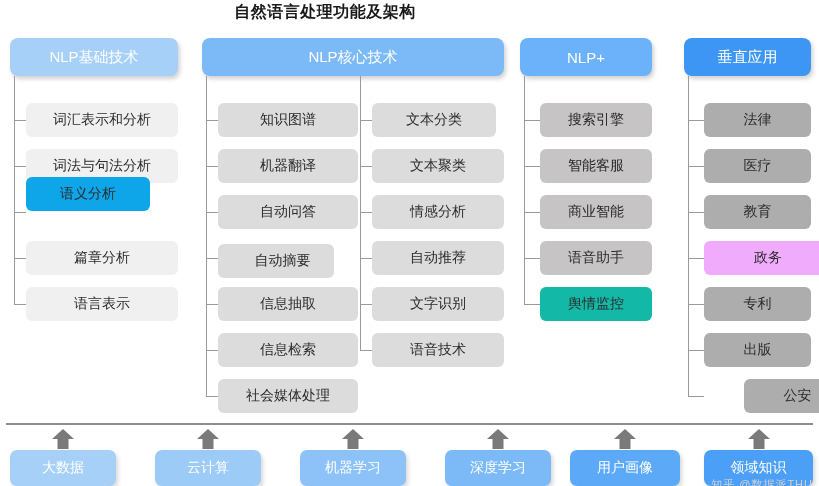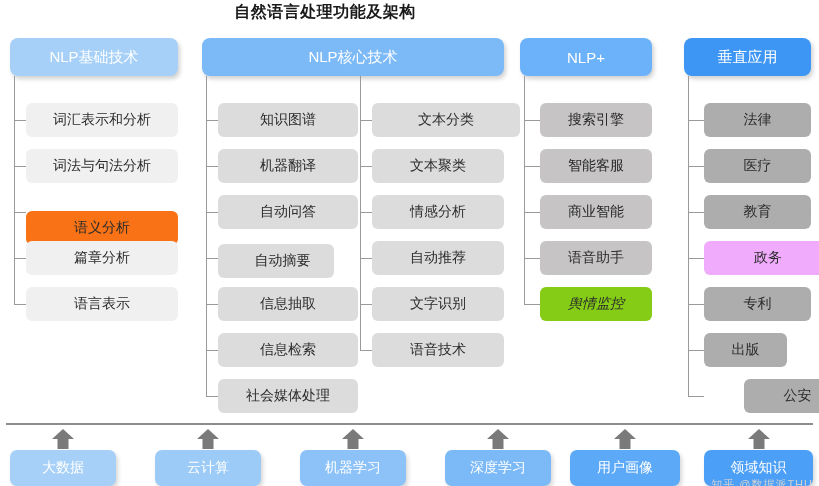--- a/index.html
+++ b/index.html
@@ -126,21 +126,21 @@
     <div class="trunk" style="left: 14px; top: 76px; height: 228px;"></div>
     <div class="branch" style="left: 14px; top: 120px; width: 12px;"></div>
     <div class="item-box" style="left: 26px; top: 103px; width: 152px; background: rgb(240, 240, 240);">
       <span>词汇表示和分析</span>
     </div>
     <div class="branch" style="left: 14px; top: 166px; width: 12px;"></div>
     <div class="item-box" style="left: 26px; top: 149px; width: 152px; background: rgb(240, 240, 240);">
       <span>词法与句法分析</span>
     </div>
     <div class="branch" style="left: 14px; top: 212px; width: 12px;"></div>
-    <div class="item-box" style="left: 26px; top: 211px; width: 152px; background: #f97316;">
+    <div class="item-box" style="left: 26px; top: 177px; width: 124px; background: #0ea5e9;">
       <span>语义分析</span>
     </div>
     <div class="branch" style="left: 14px; top: 258px; width: 12px;"></div>
     <div class="item-box" style="left: 26px; top: 241px; width: 152px; background: rgb(240, 240, 240);">
       <span>篇章分析</span>
     </div>
     <div class="branch" style="left: 14px; top: 304px; width: 12px;"></div>
     <div class="item-box" style="left: 26px; top: 287px; width: 152px; background: rgb(240, 240, 240);">
       <span>语言表示</span>
     </div>
@@ -168,21 +168,21 @@
     <div class="branch" style="left: 206px; top: 350px; width: 12px;"></div>
     <div class="item-box" style="left: 218px; top: 333px; width: 140px; background: rgb(220, 220, 220);">
       <span>信息检索</span>
     </div>
     <div class="branch" style="left: 206px; top: 396px; width: 12px;"></div>
     <div class="item-box" style="left: 218px; top: 379px; width: 140px; background: rgb(220, 220, 220);">
       <span>社会媒体处理</span>
     </div>
     <div class="trunk" style="left: 360px; top: 76px; height: 274px;"></div>
     <div class="branch" style="left: 360px; top: 120px; width: 12px;"></div>
-    <div class="item-box" style="left: 372px; top: 103px; width: 148px; background: rgb(220, 220, 220);">
+    <div class="item-box" style="left: 372px; top: 103px; width: 124px; background: rgb(220, 220, 220);">
       <span>文本分类</span>
     </div>
     <div class="branch" style="left: 360px; top: 166px; width: 12px;"></div>
     <div class="item-box" style="left: 372px; top: 149px; width: 132px; background: rgb(220, 220, 220);">
       <span>文本聚类</span>
     </div>
     <div class="branch" style="left: 360px; top: 212px; width: 12px;"></div>
     <div class="item-box" style="left: 372px; top: 195px; width: 132px; background: rgb(220, 220, 220);">
       <span>情感分析</span>
     </div>
@@ -209,21 +209,21 @@
     </div>
     <div class="branch" style="left: 524px; top: 212px; width: 16px;"></div>
     <div class="item-box" style="left: 540px; top: 195px; width: 112px; background: rgb(198, 196, 196);">
       <span>商业智能</span>
     </div>
     <div class="branch" style="left: 524px; top: 258px; width: 16px;"></div>
     <div class="item-box" style="left: 540px; top: 241px; width: 112px; background: rgb(198, 196, 196);">
       <span>语音助手</span>
     </div>
     <div class="branch" style="left: 524px; top: 304px; width: 16px;"></div>
-    <div class="item-box" style="left: 540px; top: 287px; width: 112px; background: #84cc16; font-style: italic;">
+    <div class="item-box" style="left: 540px; top: 287px; width: 112px; background: #14b8a6;">
       <span>舆情监控</span>
     </div>
     <div class="trunk" style="left: 688px; top: 76px; height: 320px;"></div>
     <div class="branch" style="left: 688px; top: 120px; width: 16px;"></div>
     <div class="item-box" style="left: 704px; top: 103px; width: 107px; background: rgb(173, 173, 173);">
       <span>法律</span>
     </div>
     <div class="branch" style="left: 688px; top: 166px; width: 16px;"></div>
     <div class="item-box" style="left: 704px; top: 149px; width: 107px; background: rgb(173, 173, 173);">
       <span>医疗</span>
@@ -234,21 +234,21 @@
     </div>
     <div class="branch" style="left: 688px; top: 258px; width: 16px;"></div>
     <div class="item-box" style="left: 704px; top: 241px; width: 128px; background: #f0abfc;">
       <span>政务</span>
     </div>
     <div class="branch" style="left: 688px; top: 304px; width: 16px;"></div>
     <div class="item-box" style="left: 704px; top: 287px; width: 107px; background: rgb(173, 173, 173);">
       <span>专利</span>
     </div>
     <div class="branch" style="left: 688px; top: 350px; width: 16px;"></div>
-    <div class="item-box" style="left: 704px; top: 333px; width: 83px; background: rgb(173, 173, 173);">
+    <div class="item-box" style="left: 704px; top: 333px; width: 107px; background: rgb(173, 173, 173);">
       <span>出版</span>
     </div>
     <div class="branch" style="left: 688px; top: 396px; width: 16px;"></div>
     <div class="item-box" style="left: 744px; top: 379px; width: 107px; background: rgb(173, 173, 173);">
       <span>公安</span>
     </div>
   </div>
 
 <div class="base-line" style="top:423px;"></div>
 <div id="base-layer">

